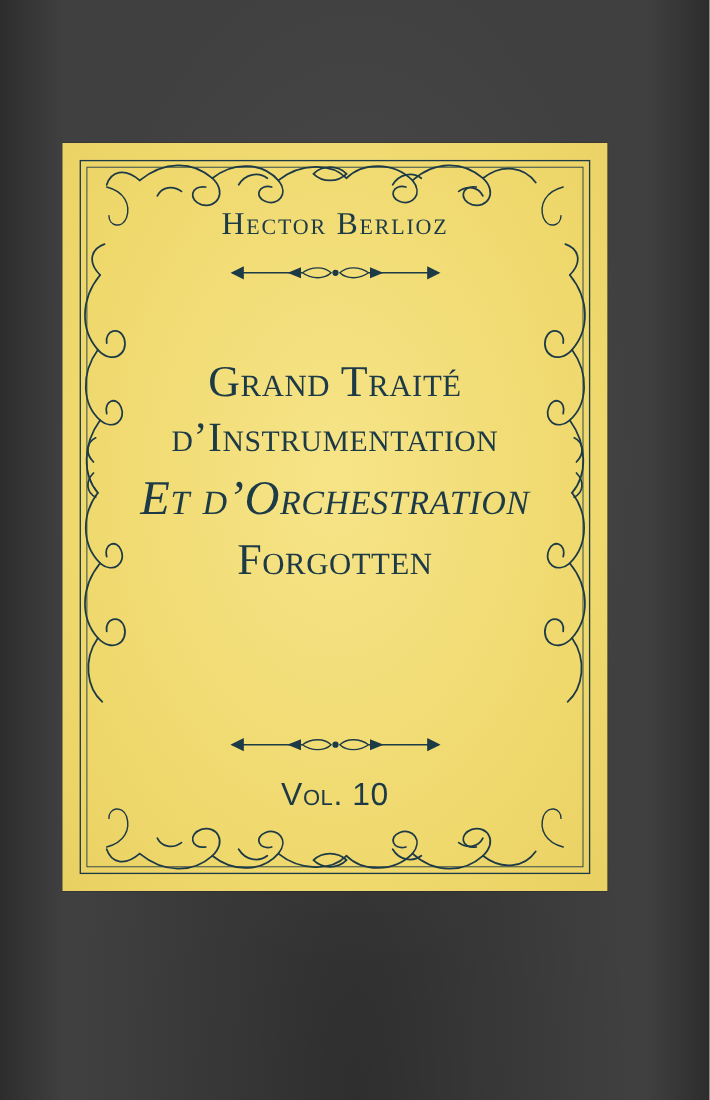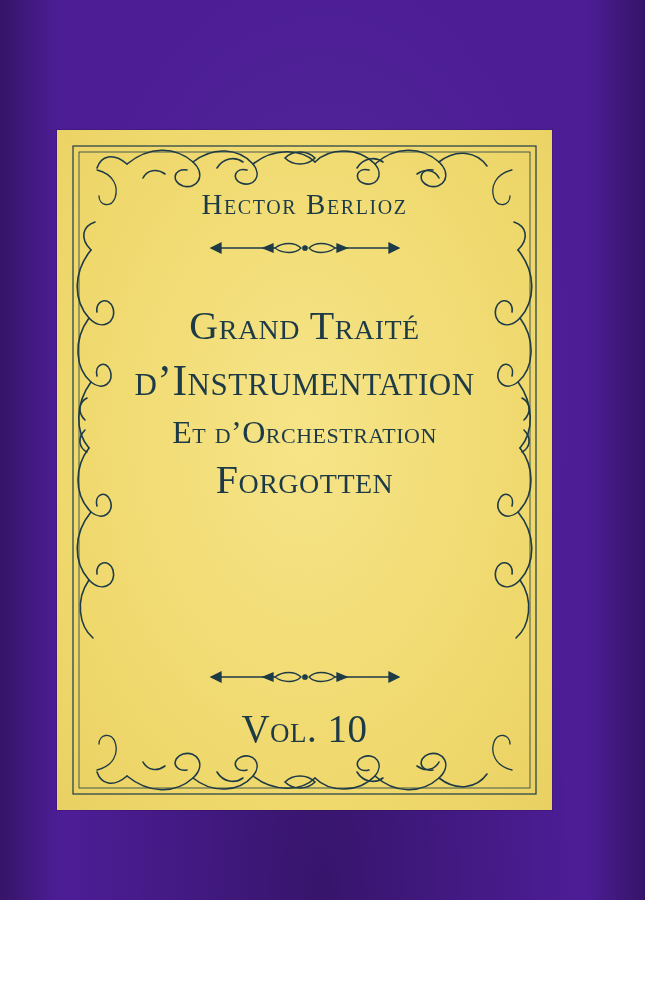--- a/index.html
+++ b/index.html
@@ -10,22 +10,22 @@
   body {
     width: 645px;
     height: 1000px;
     overflow: hidden;
     font-family: "Liberation Serif", serif;
   }
 
   .book-cover {
     position: relative;
     width: 645px;
-    height: 900px;
-    background: #4c1d95;
+    height: 1000px;
+    background: #404040;
     overflow: hidden;
   }
 
   
   .cover-texture {
     position: absolute;
     inset: 0;
     background:
       radial-gradient(ellipse at 50% 42%, rgba(255,255,255,0.055) 0%, rgba(255,255,255,0.0) 58%),
       radial-gradient(ellipse at 50% 100%, rgba(0,0,0,0.28) 0%, rgba(0,0,0,0) 55%),
@@ -76,36 +76,36 @@
     white-space: nowrap;
   }
 
   .divider {
     margin: 16px auto 0 auto;
     width: 200px;
     height: 22px;
   }
 
   .title {
-    margin-top: 36px;
+    margin-top: 56px;
     font-family: "Liberation Serif", serif;
     color: #1d3a47;
     font-size: 40px;
     line-height: 1.33;
     letter-spacing: 0.5px;
     font-variant: small-caps;
   }
   .title-line { display: block; white-space: nowrap; }
-  .title-line.l2 { font-size: 44px; text-align: center; }
-  .title-line.l3 { font-size: 32px; }
+  .title-line.l2 { font-size: 38px; text-align: center; }
+  .title-line.l3 { font-size: 44px; font-style: italic; }
 
   .volume {
     margin-top: 14px;
-    font-family: Liberation Serif, serif;
-    font-size: 39px;
+    font-family: Liberation Sans, sans-serif;
+    font-size: 29px;
     color: #1d3a47;
     font-variant: small-caps;
     letter-spacing: 0.5px;
   }
 
   .bottom-block {
     position: absolute;
     left: 0;
     right: 0;
     top: 480px;

